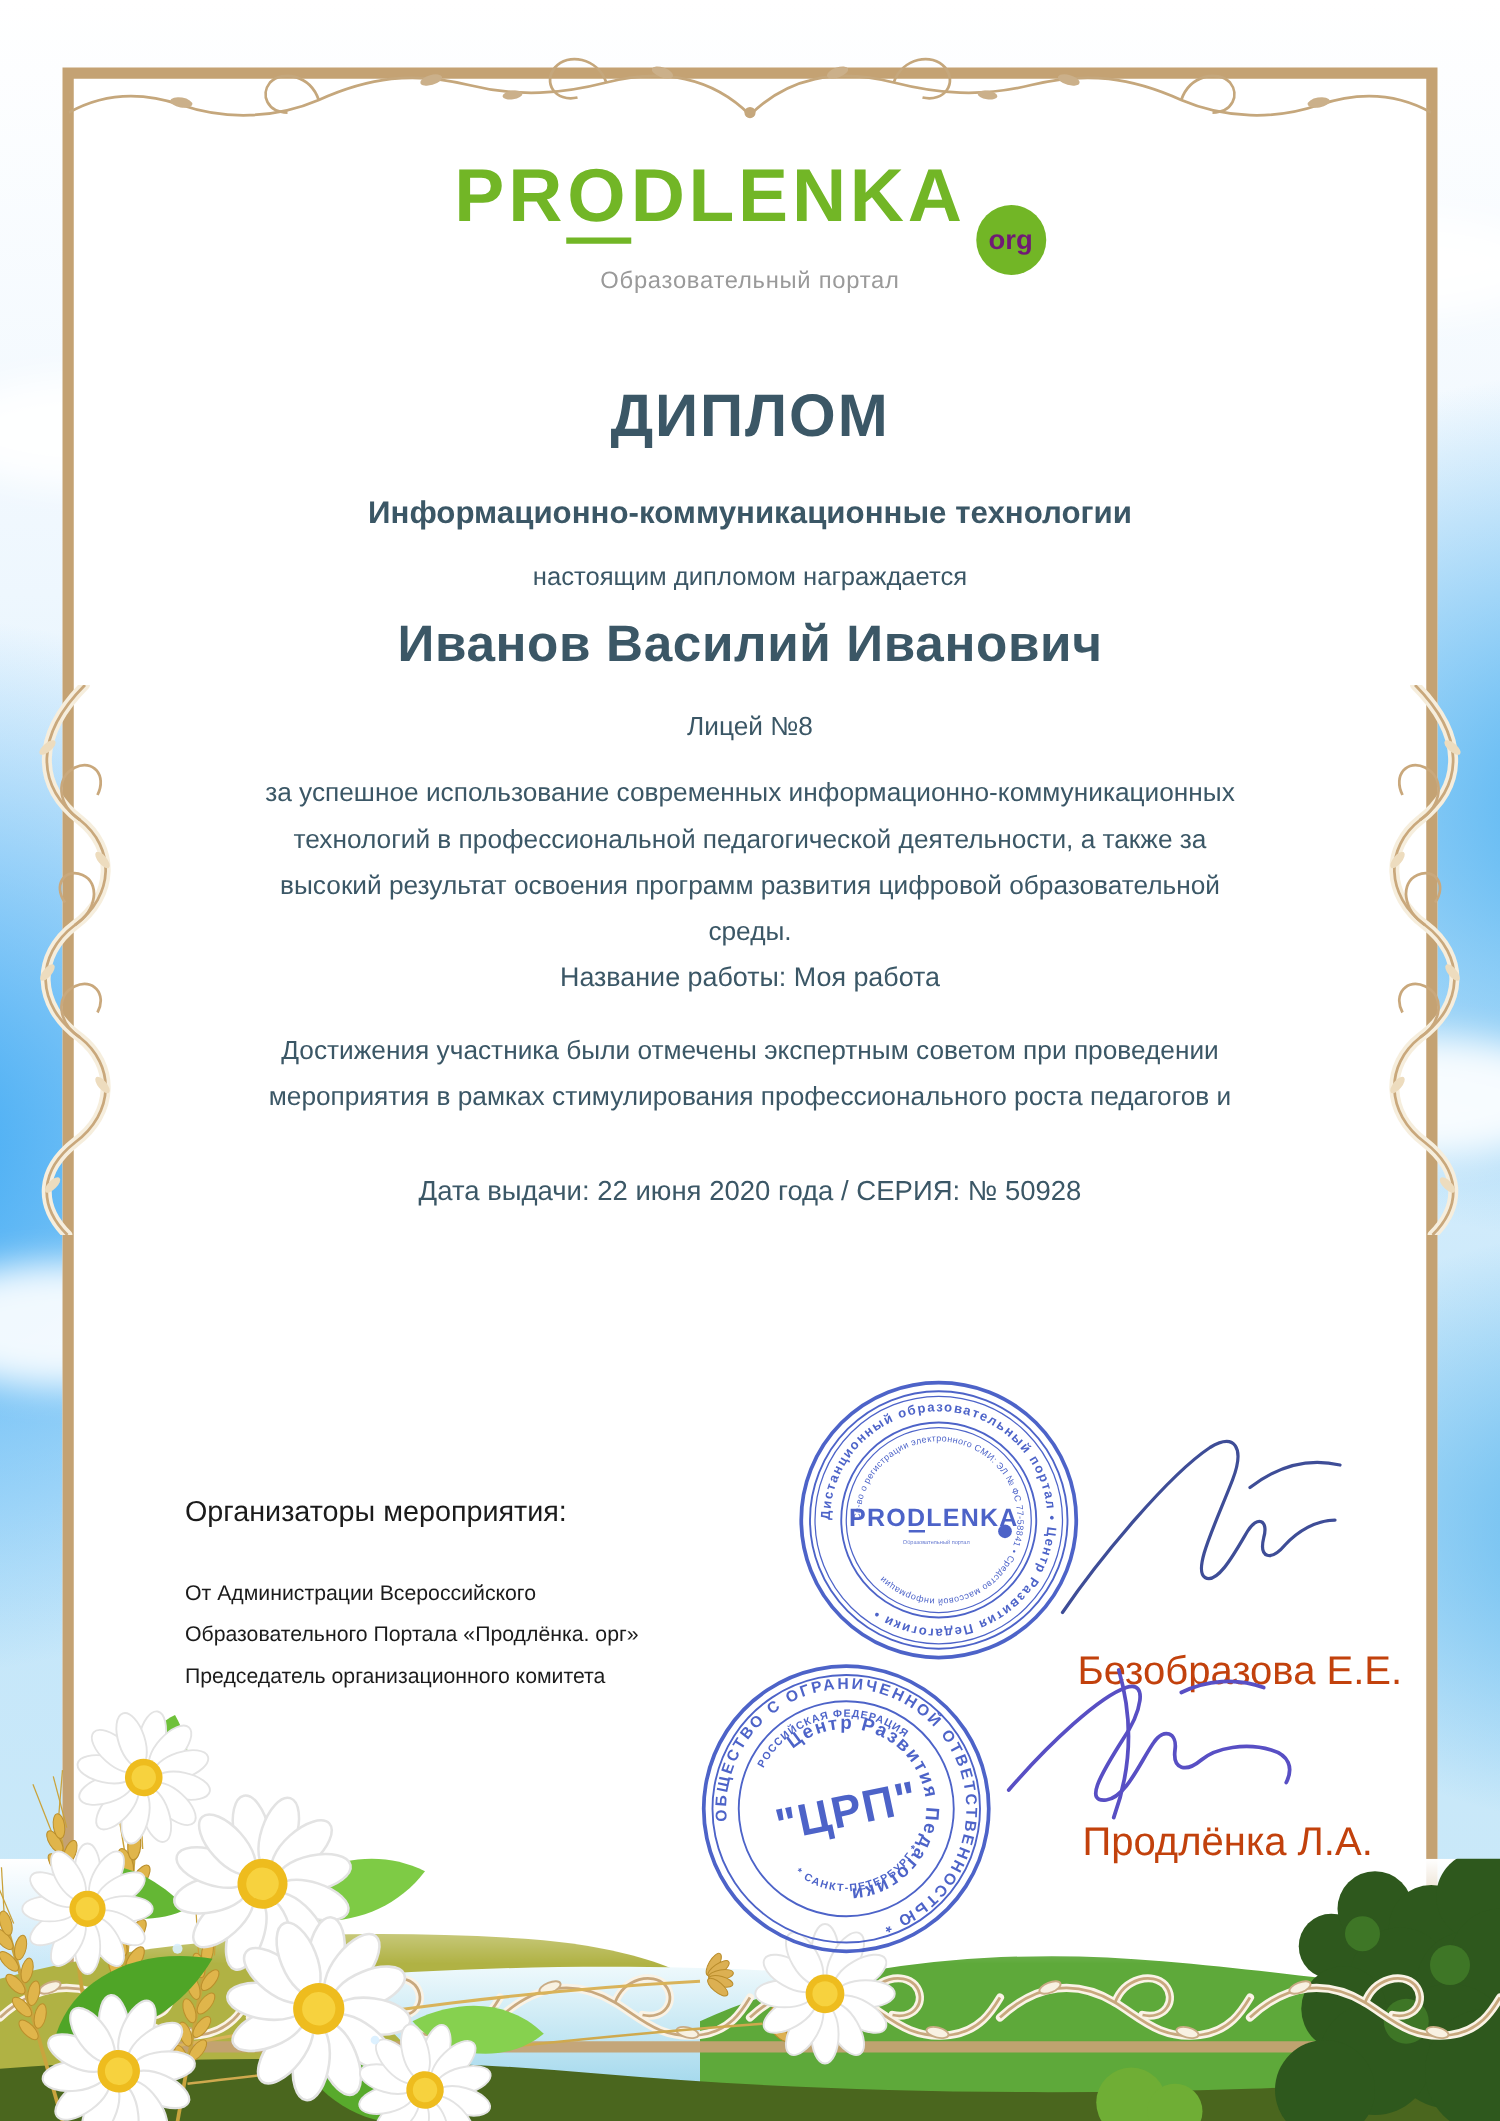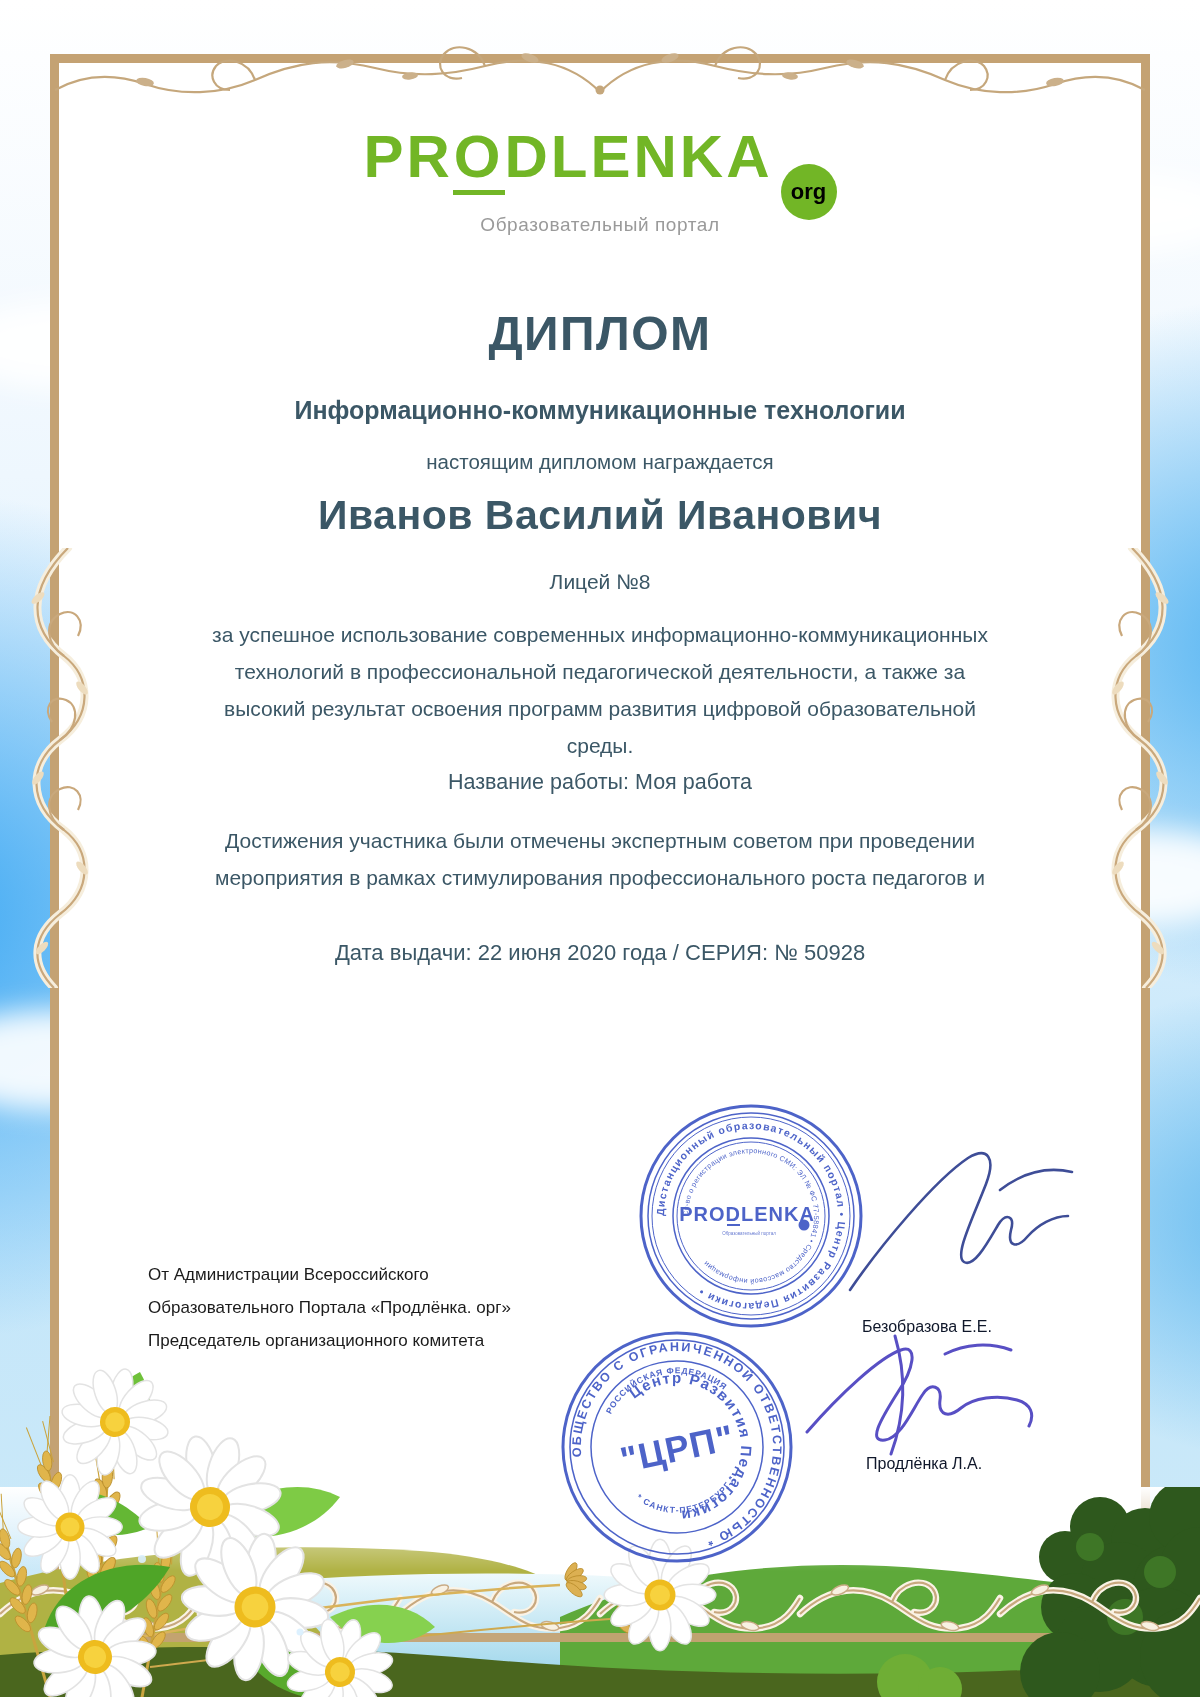--- a/index.html
+++ b/index.html
@@ -21,21 +21,21 @@
   .c4{left:-70px;top:1010px;width:240px;height:100px;}
   
   .frame{position:absolute;left:50px;top:54px;width:1100px;height:1589px;
          box-sizing:border-box;border:9px solid #c4a273;background:#ffffff;}
   
   .ctr{position:absolute;left:150px;width:900px;text-align:center;color:#3b5766;}
   .logo-row{top:122px;font-size:60px;font-weight:bold;color:#72b626;
             letter-spacing:3px;padding-right:70px;white-space:nowrap;}
   .logo-o{border-bottom:5px solid #72b626;padding:0 1px;}
   .logo-badge{display:inline-block;width:56px;height:56px;background:#72b626;border-radius:50%;
-              color:#000000;font-size:22px;font-weight:bold;line-height:56px;
+              color:#701a75;font-size:22px;font-weight:bold;line-height:56px;
               vertical-align:-22px;margin-left:8px;letter-spacing:0;}
   .tagline{top:214px;font-size:19px;color:#9a9a9a;letter-spacing:.6px;padding-right:116px;}
   .title{top:306px;font-size:48px;font-weight:bold;letter-spacing:1.5px;}
   .category{top:396px;font-size:25px;font-weight:bold;}
   .award-line{top:450px;font-size:20.5px;}
   .recipient{top:492px;font-size:41px;font-weight:bold;letter-spacing:.5px;}
   .school{top:570px;font-size:21px;}
   .body{font-size:21px;line-height:37px;text-align:center;}
   .b1{top:616px;}
   .work-line{top:770px;font-size:21.5px;}
@@ -43,21 +43,21 @@
   .issue-line{top:940px;font-size:22px;}
   .body span{display:block;}
   
   .org{position:absolute;left:148px;color:#1b1b1b;text-align:left;}
   .org-heading{top:1196px;font-size:23px;}
   .org-block{font-size:17px;line-height:33px;}
   .ob1{top:1258px;}
   .ob2{top:1430px;}
   .org-block span{display:block;}
   
-  .sig-name{position:absolute;font-size:16px;color:#0f172a;text-align:right;}
+  .sig-name{position:absolute;font-size:32px;color:#c2410c;text-align:right;}
   .n1{left:862px;top:1318px;}
   .n2{left:866px;top:1455px;}
   
   .stamp{opacity:.9;}
 </style>
 </head>
 <body>
 
 <div class="page">
 
@@ -269,20 +269,21 @@
 
   <div class="ctr work-line">Название работы: Моя работа</div>
 
   <div class="ctr body b2">
     <span>Достижения участника были отмечены экспертным советом при проведении</span>
     <span>мероприятия в рамках стимулирования профессионального роста педагогов и</span>
   </div>
 
   <div class="ctr issue-line">Дата выдачи: 22 июня 2020 года / СЕРИЯ: № 50928</div>
 
+  <div class="org org-heading">Организаторы мероприятия:</div>
   <div class="org org-block ob1">
     <span>От Администрации Всероссийского</span>
     <span>Образовательного Портала «Продлёнка. орг»</span>
     <span>Председатель организационного комитета</span>
   </div>
 
   <svg class="abs stamp" style="left:635px;top:1100px" width="232" height="232" viewBox="-116 -116 232 232">
     <g stroke="#3a53c3" fill="none">
       <circle r="110" stroke-width="3"></circle>
       <circle r="103" stroke-width="1.5"></circle>

